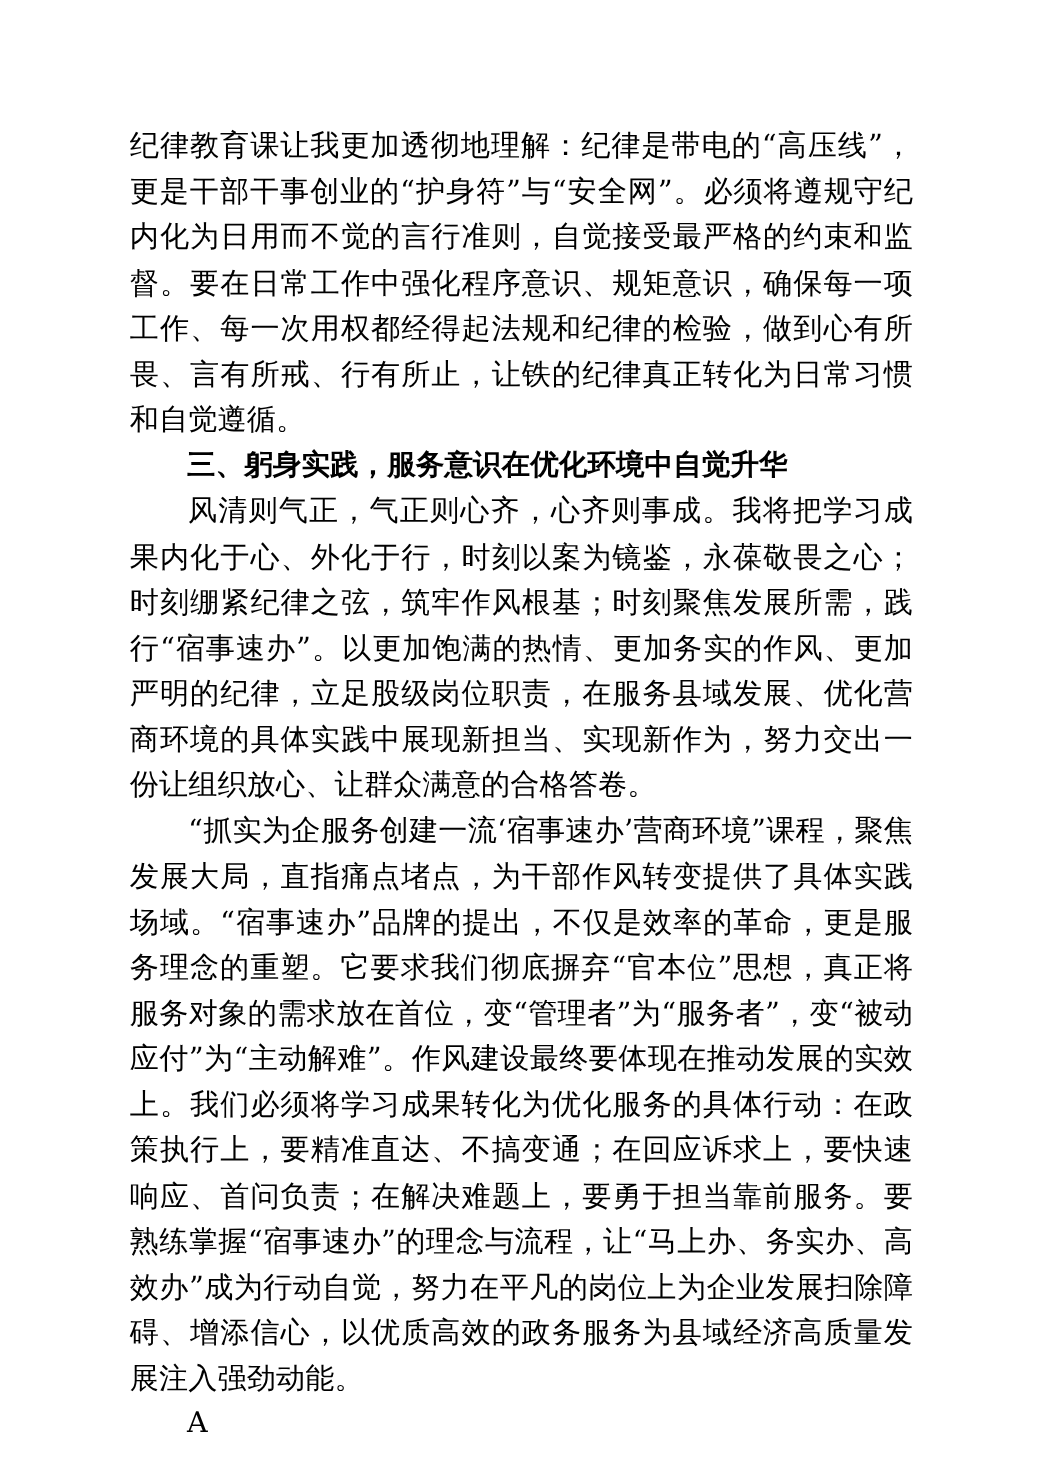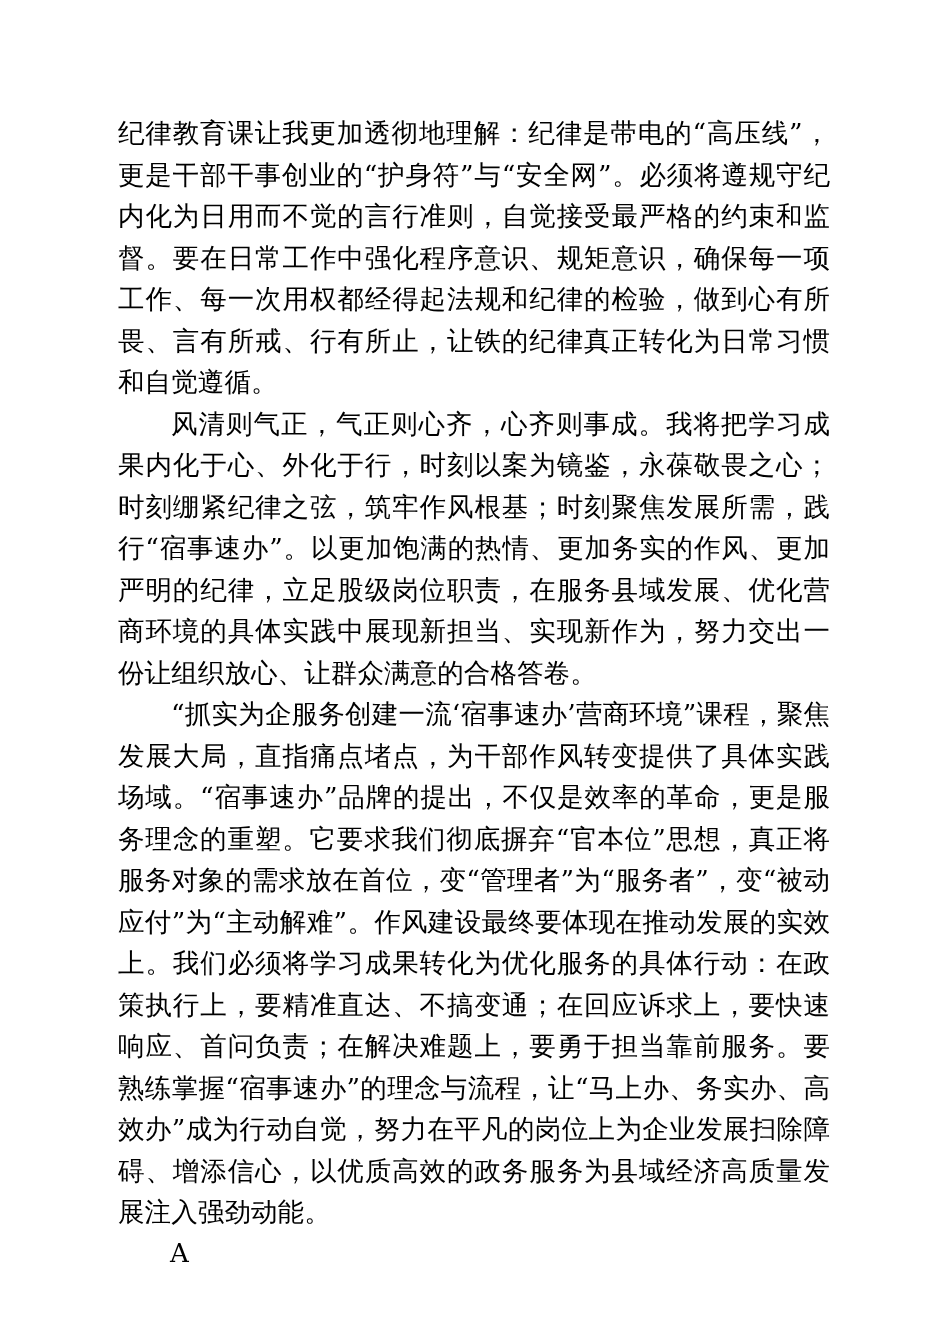--- a/index.html
+++ b/index.html
@@ -53,20 +53,21 @@
   }
 </style>
 </head>
 <body>
 
 <div class="page">
   <div class="content">
 
     <p class="para">纪律教育课让我更加透彻地理解：纪律是带电的“高压线”，更是干部干事创业的“护身符”与“安全网”。必须将遵规守纪内化为日用而不觉的言行准则，自觉接受最严格的约束和监督。要在日常工作中强化程序意识、规矩意识，确保每一项工作、每一次用权都经得起法规和纪律的检验，做到心有所畏、言有所戒、行有所止，让铁的纪律真正转化为日常习惯和自觉遵循。</p>
 
+    <p class="heading">三、躬身实践，服务意识在优化环境中自觉升华</p>
 
     <p class="para indent">风清则气正，气正则心齐，心齐则事成。我将把学习成果内化于心、外化于行，时刻以案为镜鉴，永葆敬畏之心；时刻绷紧纪律之弦，筑牢作风根基；时刻聚焦发展所需，践行“宿事速办”。以更加饱满的热情、更加务实的作风、更加严明的纪律，立足股级岗位职责，在服务县域发展、优化营商环境的具体实践中展现新担当、实现新作为，努力交出一份让组织放心、让群众满意的合格答卷。</p>
 
     <p class="para indent">“抓实为企服务创建一流‘宿事速办’营商环境”课程，聚焦发展大局，直指痛点堵点，为干部作风转变提供了具体实践场域。“宿事速办”品牌的提出，不仅是效率的革命，更是服务理念的重塑。它要求我们彻底摒弃“官本位”思想，真正将服务对象的需求放在首位，变“管理者”为“服务者”，变“被动应付”为“主动解难”。作风建设最终要体现在推动发展的实效上。我们必须将学习成果转化为优化服务的具体行动：在政策执行上，要精准直达、不搞变通；在回应诉求上，要快速响应、首问负责；在解决难题上，要勇于担当靠前服务。要熟练掌握“宿事速办”的理念与流程，让“马上办、务实办、高效办”成为行动自觉，努力在平凡的岗位上为企业发展扫除障碍、增添信心，以优质高效的政务服务为县域经济高质量发展注入强劲动能。</p>
 
     <p class="tail">A</p>
 
   </div>
 </div>
 

